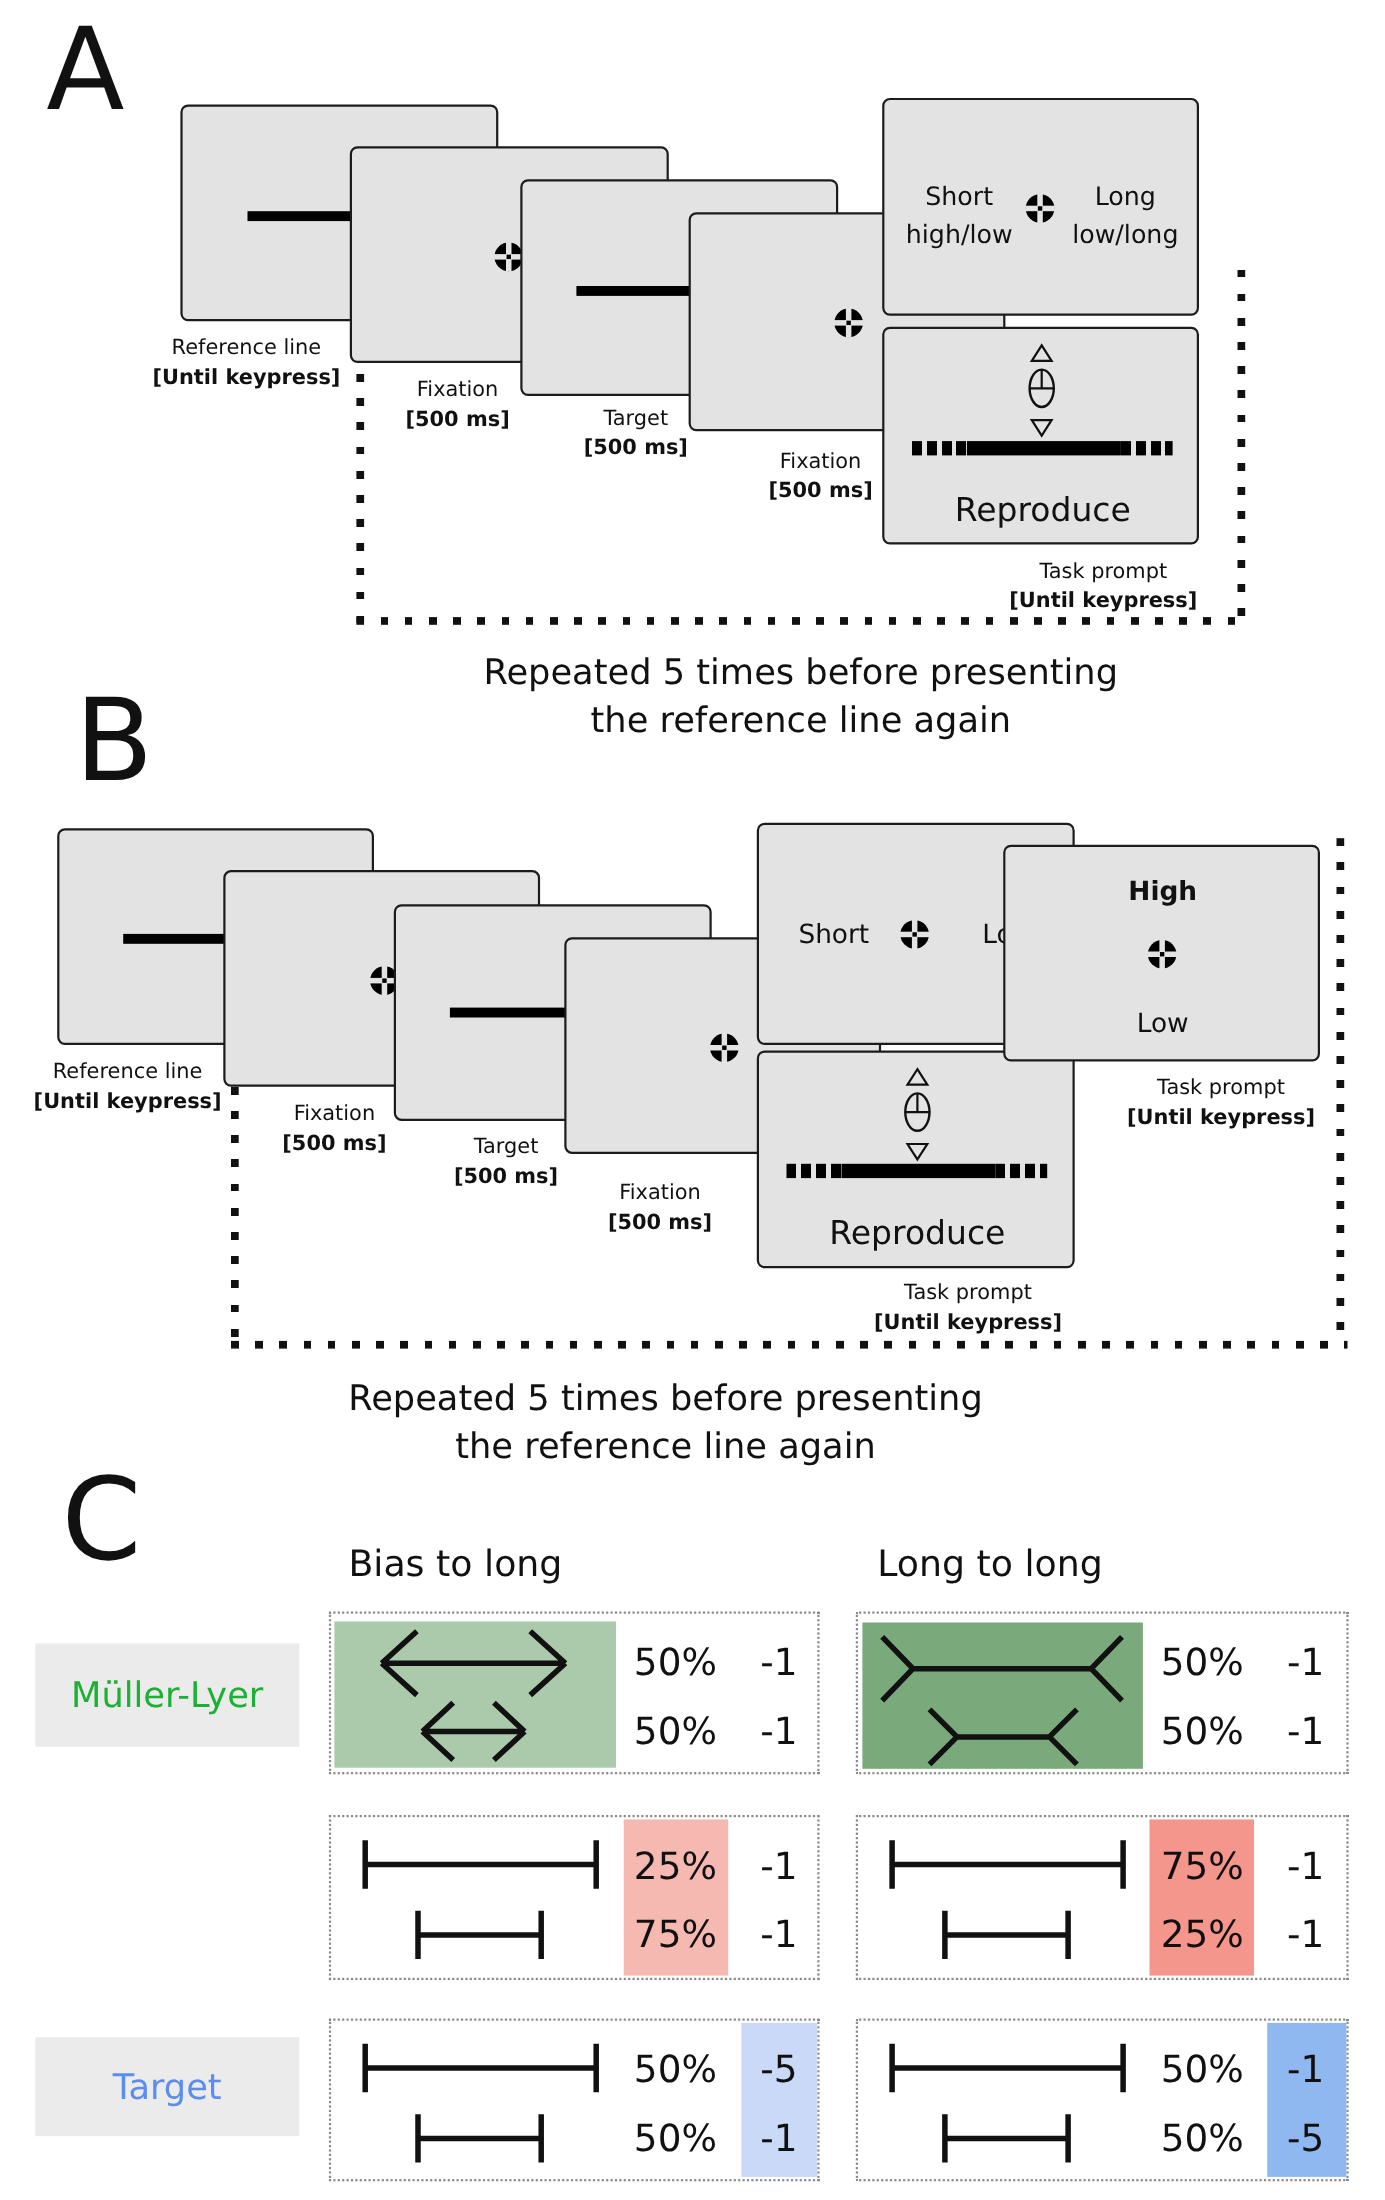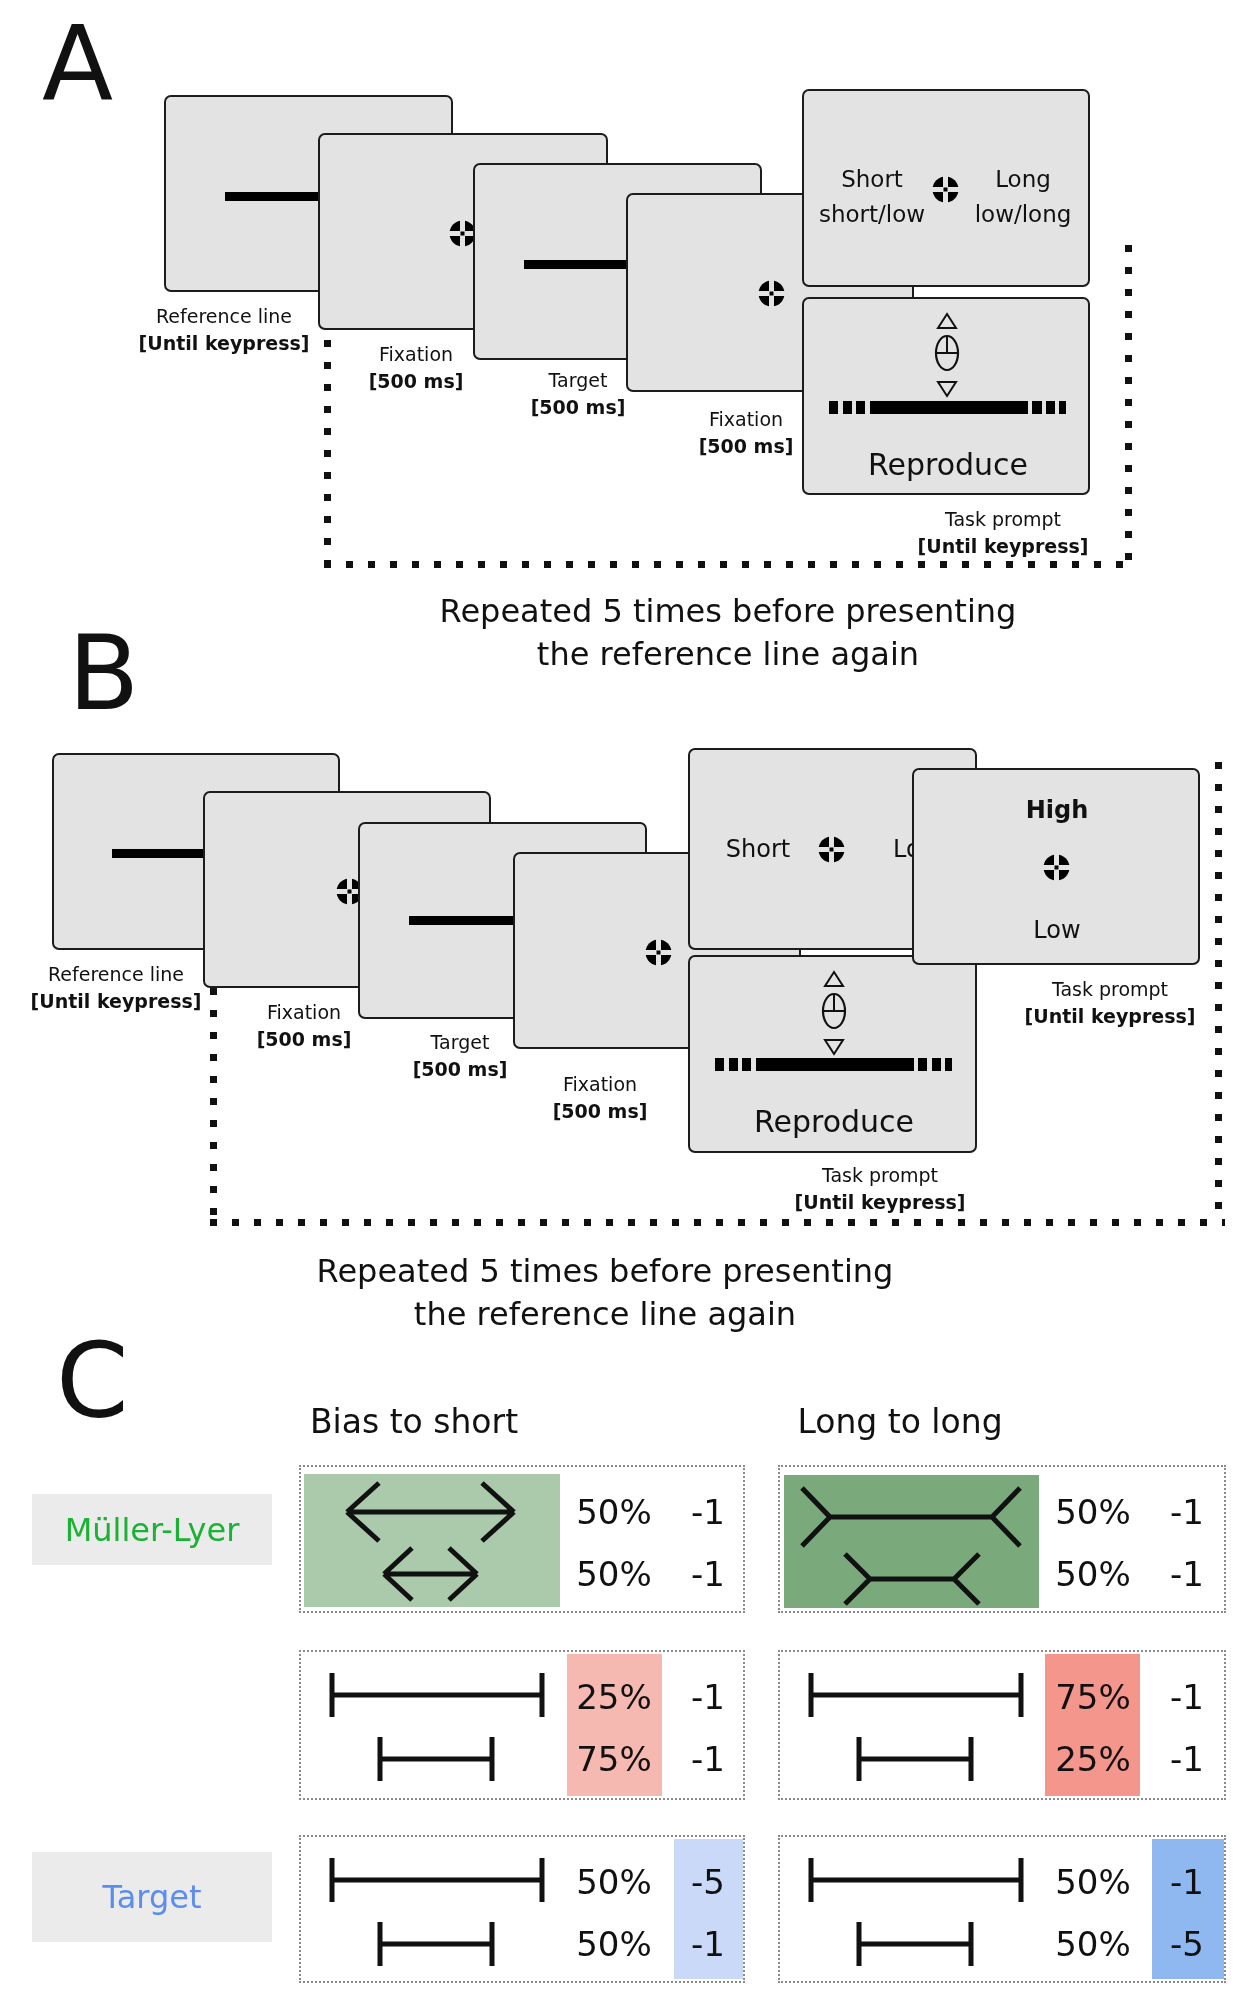--- a/index.html
+++ b/index.html
@@ -66,21 +66,21 @@
       <circle cx="13.5" cy="13.5" r="13" fill="#000"></circle>
         <rect x="0" y="11" width="27" height="5" fill="#e3e3e3"></rect>
         <rect x="11" y="0" width="5" height="27" fill="#e3e3e3"></rect>
         <rect x="11.5" y="11.5" width="4" height="4" fill="#000"></rect>
     </svg>
   </div>
 
   <div class="screen" style="left:802px;top:89px;width:288px;height:198px;z-index:5;">
     <div class="p2l" style="left:68px;top:71px;">
       <div>Short</div>
-      <div>short/low</div>
+      <div>high/low</div>
     </div>
     <svg class="fix" style="left:128px;top:85px;" width="27" height="27">
       <circle cx="13.5" cy="13.5" r="13" fill="#000"></circle>
         <rect x="0" y="11" width="27" height="5" fill="#e3e3e3"></rect>
         <rect x="11" y="0" width="5" height="27" fill="#e3e3e3"></rect>
         <rect x="11.5" y="11.5" width="4" height="4" fill="#000"></rect>
     </svg>
     <div class="p2l" style="left:219px;top:71px;">
       <div>Long</div>
       <div>low/long</div>
@@ -222,24 +222,24 @@
   <div class="dotv" style="left:1215px;top:762px;height:457px;"></div>
   <div class="doth" style="left:210px;top:1219px;width:1015px;"></div>
 
   <div class="caption" style="left:605px;top:1250px;">
     <div>Repeated 5 times before presenting</div>
     <div>the reference line again</div>
   </div>
 
   <div class="big-letter" style="left:56px;top:1326px;">C</div>
 
-  <div class="header" style="left:414px;top:1402px;">Bias to short</div>
+  <div class="header" style="left:414px;top:1402px;">Bias to long</div>
   <div class="header" style="left:900px;top:1402px;">Long to long</div>
 
-  <div class="rowlabel ml" style="top:1494px;height:71px;">Müller-Lyer</div>
+  <div class="rowlabel ml" style="top:1494px;height:94px;">Müller-Lyer</div>
   <div class="rowlabel po" style="top:1852px;height:90px;">Target</div>
 
   <div class="cell" style="left:299px;top:1465px;width:446px;height:148px;">
     <div class="hl greenl" style="left:3px;top:7px;width:256px;height:133px;"></div>
     <svg class="stim" width="446" height="144" viewBox="0 0 446 144">
       <path d="M46,45 H213 M46,45 L78,16 M46,45 L78,74 M213,45 L181,16 M213,45 L181,74
                M83,107 H176 M83,107 L111,81 M83,107 L111,133 M176,107 L148,81 M176,107 L148,133" fill="none" stroke="#111" stroke-width="5"></path>
     </svg>
     <div class="ctr num" style="left:313px;top:45px;">50%</div>
     <div class="ctr num" style="left:407px;top:45px;">-1</div>

